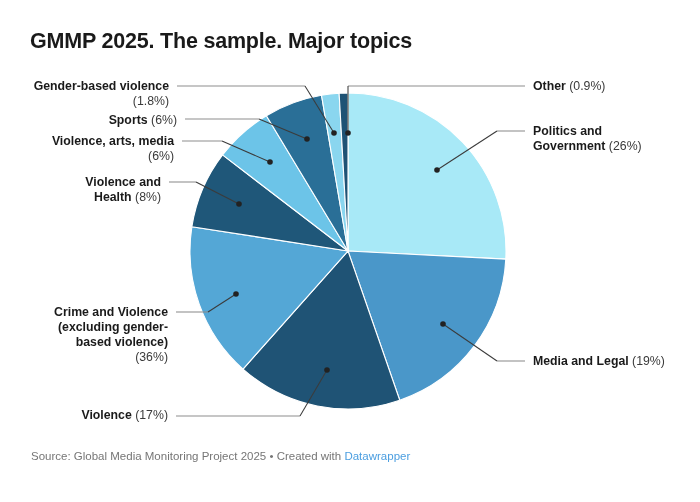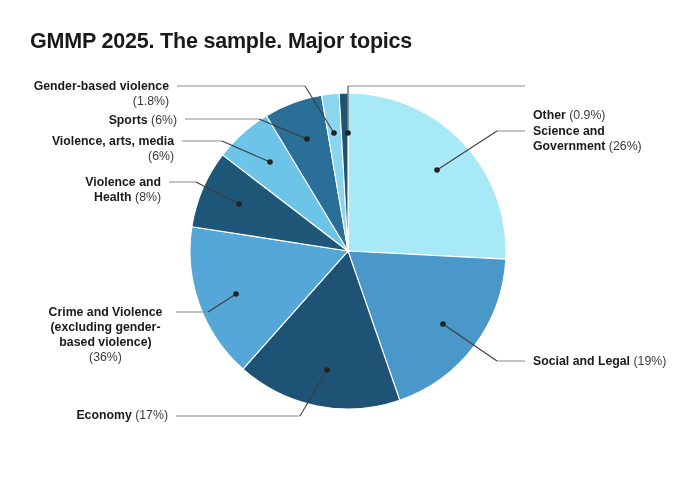--- a/index.html
+++ b/index.html
@@ -127,28 +127,31 @@
         <path d="M 177 86 L 305 86" class="leader-line"></path>
         <path d="M 305 86 L 334 133" class="pointer-line"></path>
         <circle cx="334" cy="133" r="2.8" class="pointer-dot"></circle>
         <path d="M 525 86 L 348 86" class="leader-line"></path>
         <path d="M 348 86 L 348 133" class="pointer-line"></path>
         <circle cx="348" cy="133" r="2.8" class="pointer-dot"></circle>
       </g>
   </svg>
 
   <div id="labels-layer">
-      <div class="slice-label label-right" style="top: 124px; left: 533px;"><span>Science and
+      <div class="slice-label label-right" style="top: 124px; left: 533px;"><span>Politics and
 Government</span> <span class="pct">(26%)</span></div>
-      <div class="slice-label label-right" style="top: 354px; left: 533px;"><span>Social and Legal</span> <span class="pct">(19%)</span></div>
-      <div class="slice-label label-left" style="top: 408px; left: 68px; width: 100px;"><span>Economy</span> <span class="pct">(17%)</span></div>
-      <div class="slice-label label-left" style="top: 305px; left: 43px; width: 125px; text-align: center;"><span>Crime and Violence
+      <div class="slice-label label-right" style="top: 354px; left: 533px;"><span>Media and Legal</span> <span class="pct">(19%)</span></div>
+      <div class="slice-label label-left" style="top: 408px; left: 68px; width: 100px;"><span>Violence</span> <span class="pct">(17%)</span></div>
+      <div class="slice-label label-left" style="top: 305px; left: 43px; width: 125px;"><span>Crime and Violence
 (excluding gender-
 based violence)</span> <span class="pct">(36%)</span></div>
       <div class="slice-label label-left" style="top: 175px; left: 48px; width: 113px;"><span>Violence and Health</span> <span class="pct">(8%)</span></div>
       <div class="slice-label label-left" style="top: 134px; left: 37px; width: 137px;"><span>Violence, arts, media</span> <span class="pct">(6%)</span></div>
       <div class="slice-label label-left" style="top: 113px; left: 88px; width: 89px; text-align: right;"><span>Sports</span> <span class="pct">(6%)</span></div>
       <div class="slice-label label-left" style="top: 79px; left: 27px; width: 142px;"><span>Gender-based violence</span> <span class="pct">(1.8%)</span></div>
-      <div class="slice-label label-right" style="top: 79px; left: 533px; margin-top: 29px;"><span>Other</span> <span class="pct">(0.9%)</span></div>
+      <div class="slice-label label-right" style="top: 79px; left: 533px;"><span>Other</span> <span class="pct">(0.9%)</span></div>
     </div>
 
+  <div class="footer">
+    <span>Source: Global Media Monitoring Project 2025 • Created with </span><span class="link">Datawrapper</span>
+  </div>
 
 </div>
 
 </body></html>

